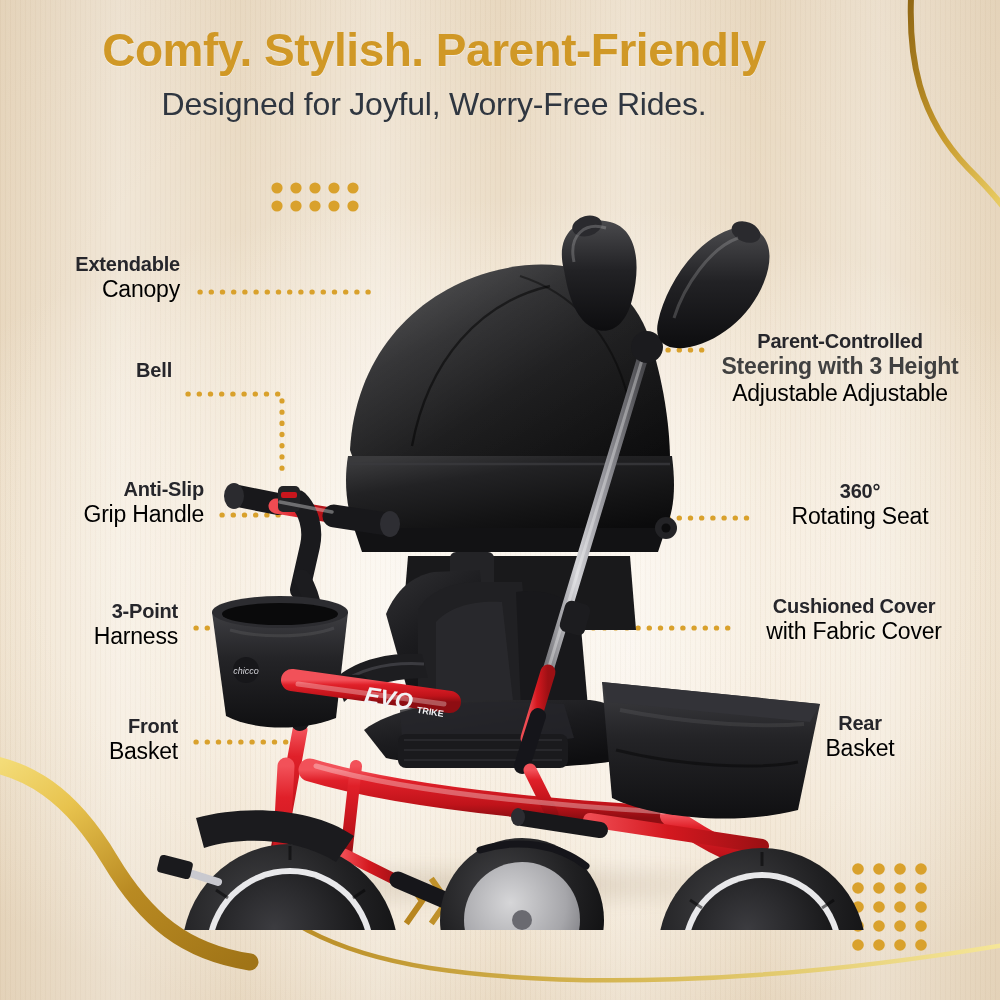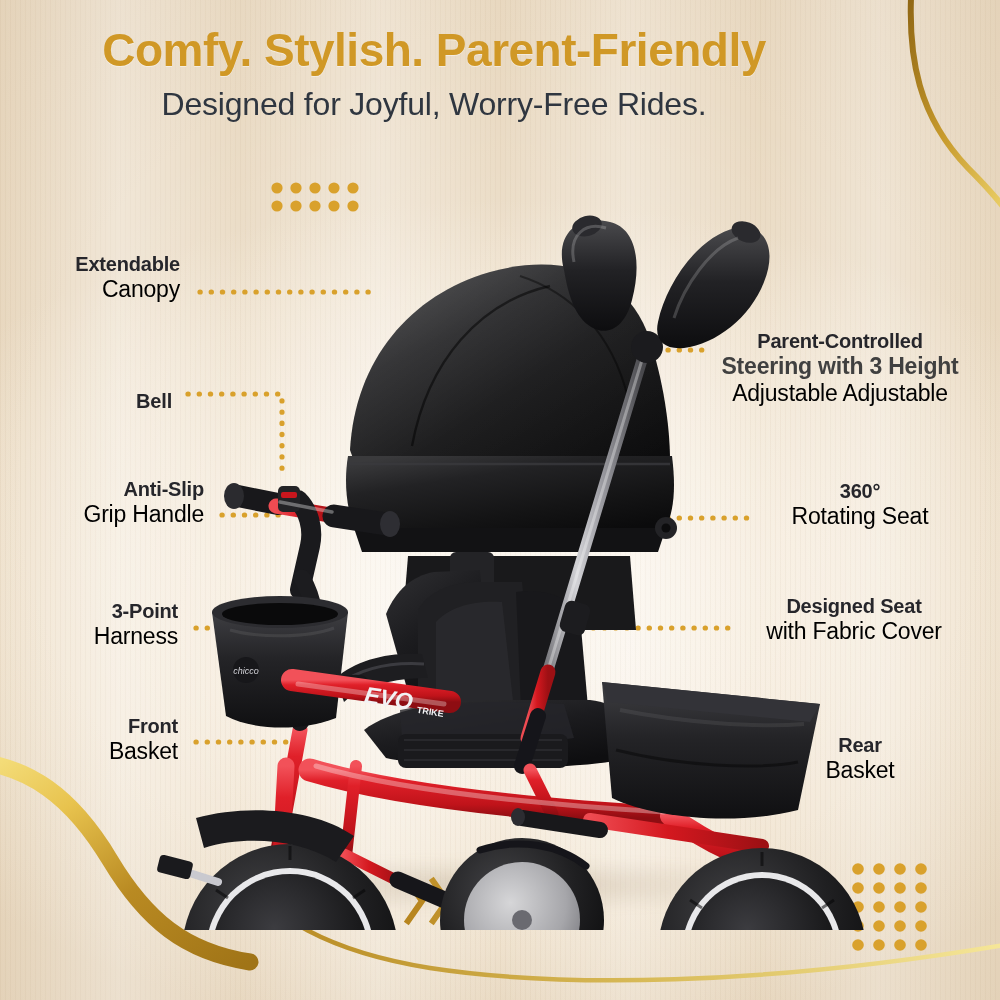--- a/index.html
+++ b/index.html
@@ -439,21 +439,21 @@
     </g>
     <text x="640" y="760" font-family="Liberation Sans, sans-serif" font-size="10" fill="#9a9aa0" text-anchor="middle" font-style="italic">chicco</text>
   </g>
 </svg>
 
 <div class="callout left" style="right:820px; top:253px;">
   <div class="l1">Extendable</div>
   <div class="sub">Canopy</div>
 </div>
 
-<div class="callout left" style="right:828px; top:390px;">
+<div class="callout left" style="right:828px; top:359px;">
   <div class="l1">Bell</div>
 </div>
 
 <div class="callout left" style="right:796px; top:478px;">
   <div class="l1">Anti-Slip</div>
   <div class="sub">Grip Handle</div>
 </div>
 
 <div class="callout left" style="right:822px; top:600px;">
   <div class="l1">3-Point</div>
@@ -470,20 +470,20 @@
   <div class="l2">Steering with 3 Height</div>
   <div class="sub">Adjustable Adjustable</div>
 </div>
 
 <div class="callout ctr" style="left:740px; top:480px; width:240px;">
   <div class="l1">360°</div>
   <div class="sub">Rotating Seat</div>
 </div>
 
 <div class="callout ctr" style="left:720px; top:595px; width:268px;">
-  <div class="l1">Designed Seat</div>
+  <div class="l1">Cushioned Cover</div>
   <div class="sub">with Fabric Cover</div>
 </div>
 
-<div class="callout ctr" style="left:760px; top:712px; width:200px;margin-top:22px;">
+<div class="callout ctr" style="left:760px; top:712px; width:200px;">
   <div class="l1">Rear</div>
   <div class="sub">Basket</div>
 </div>
 
 </body></html>

